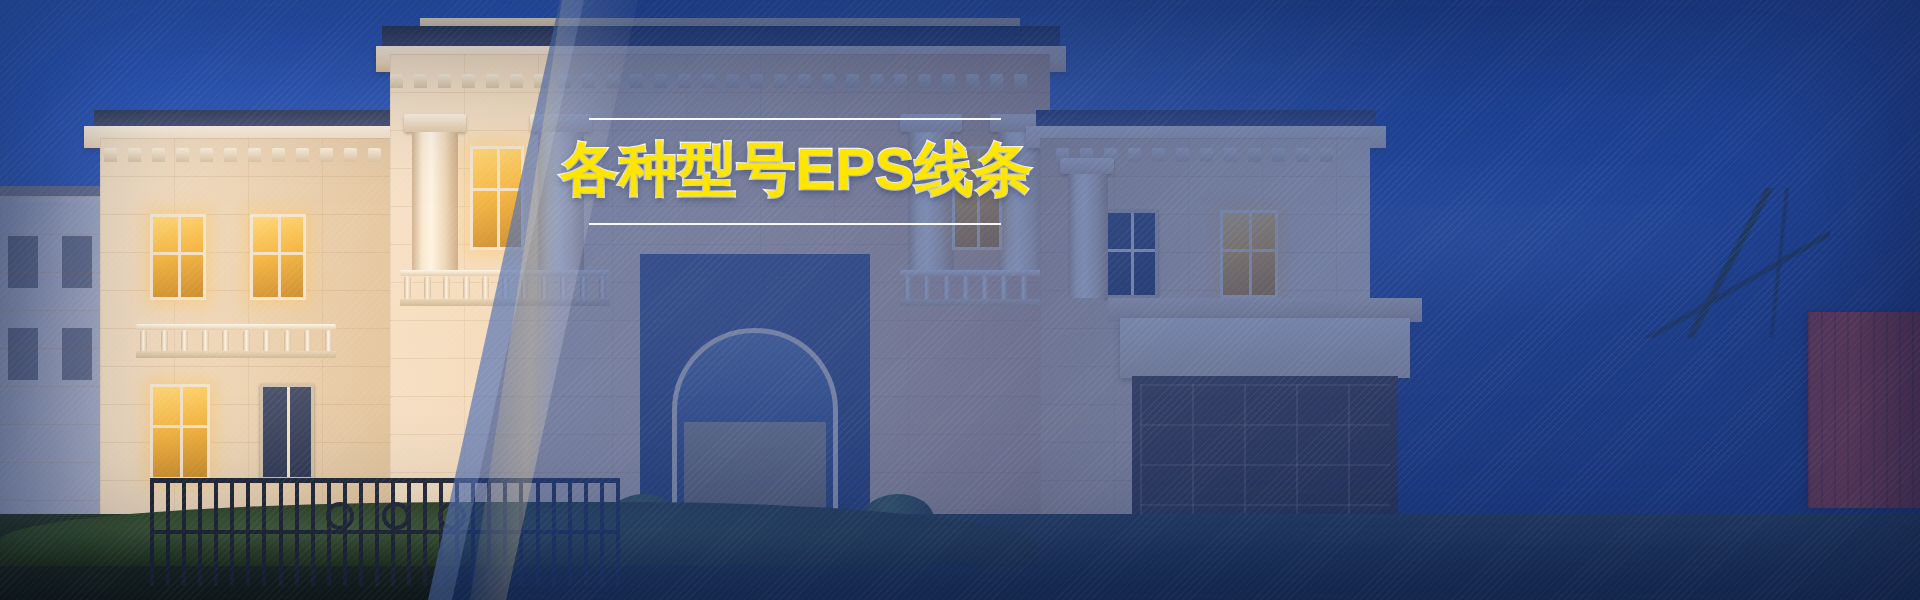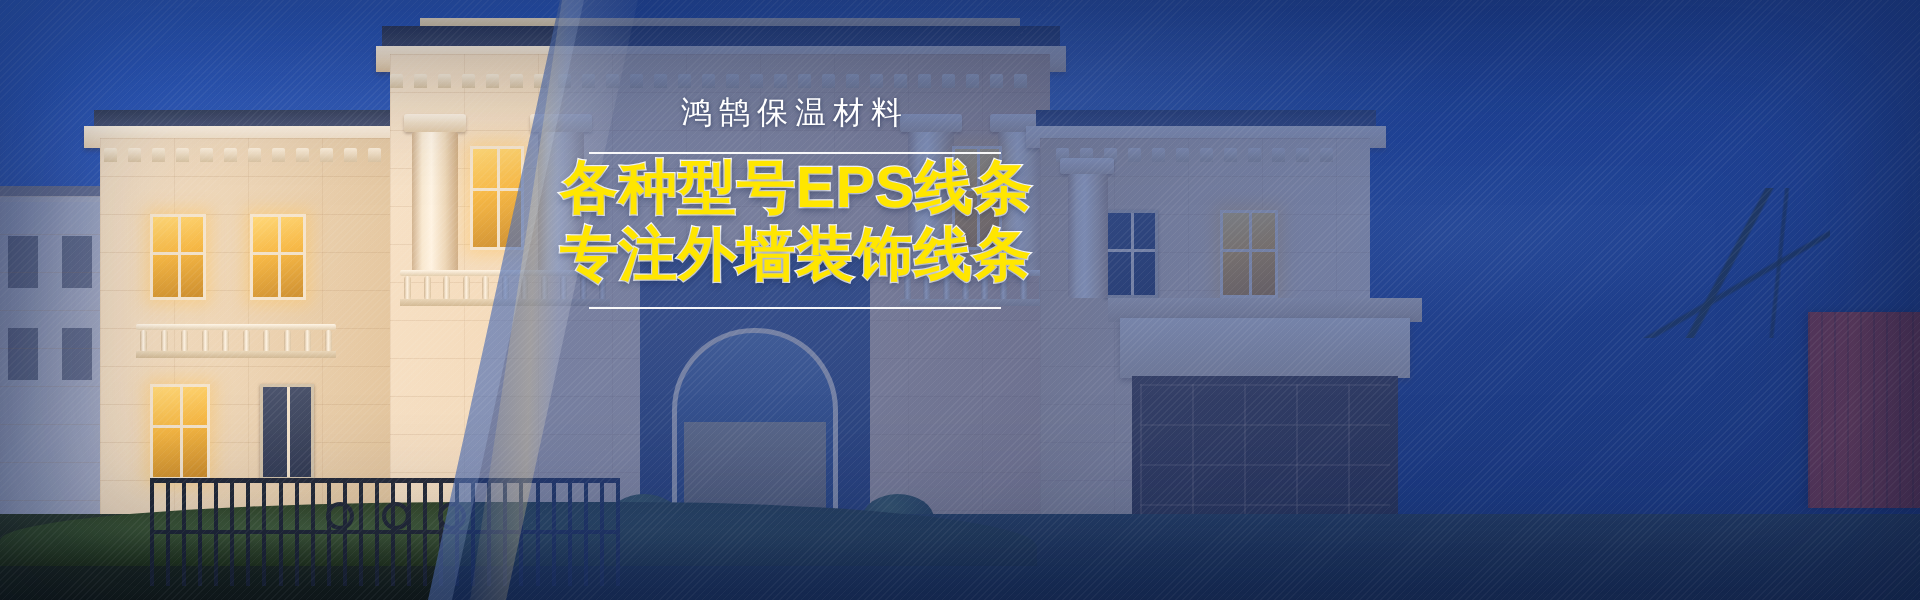--- a/index.html
+++ b/index.html
@@ -327,20 +327,21 @@
     line-height:1.1;
     text-shadow:0 1px 4px rgba(10,25,60,.6);
     white-space:nowrap;
   }
   .rule-top{
     width:412px;height:2px;margin:22px auto 0 auto;
     background:#ffffff;
     opacity:.95;
   }
   .headline{
+    margin-top:16px;
   }
   .hl-line{
     font-size:58px;
     font-weight:bold;
     color:#ffe600;
     letter-spacing:1px;
     line-height:1.15;
     white-space:nowrap;
     -webkit-text-stroke:2.5px #ffffff;
     paint-order:stroke fill;
@@ -631,22 +632,20 @@
   <div class="container-red"></div>
 
   <div class="warm"></div>
   <div class="overlay-panel"></div>
   <div class="overlay-edge"></div>
   <div class="beam"></div>
   <div class="hatch"></div>
   <div class="vignette"></div>
 
   <div class="textwrap">
-    <div class="eyebrow">鸿鹄保温材料</div>
     <div class="rule-top"></div>
     <div class="headline">
       <div class="hl-line">各种型号EPS线条</div>
-      <div class="hl-line">专注外墙装饰线条</div>
     </div>
     <div class="rule-bot"></div>
   </div>
 
 </div>
 
 </body></html>

